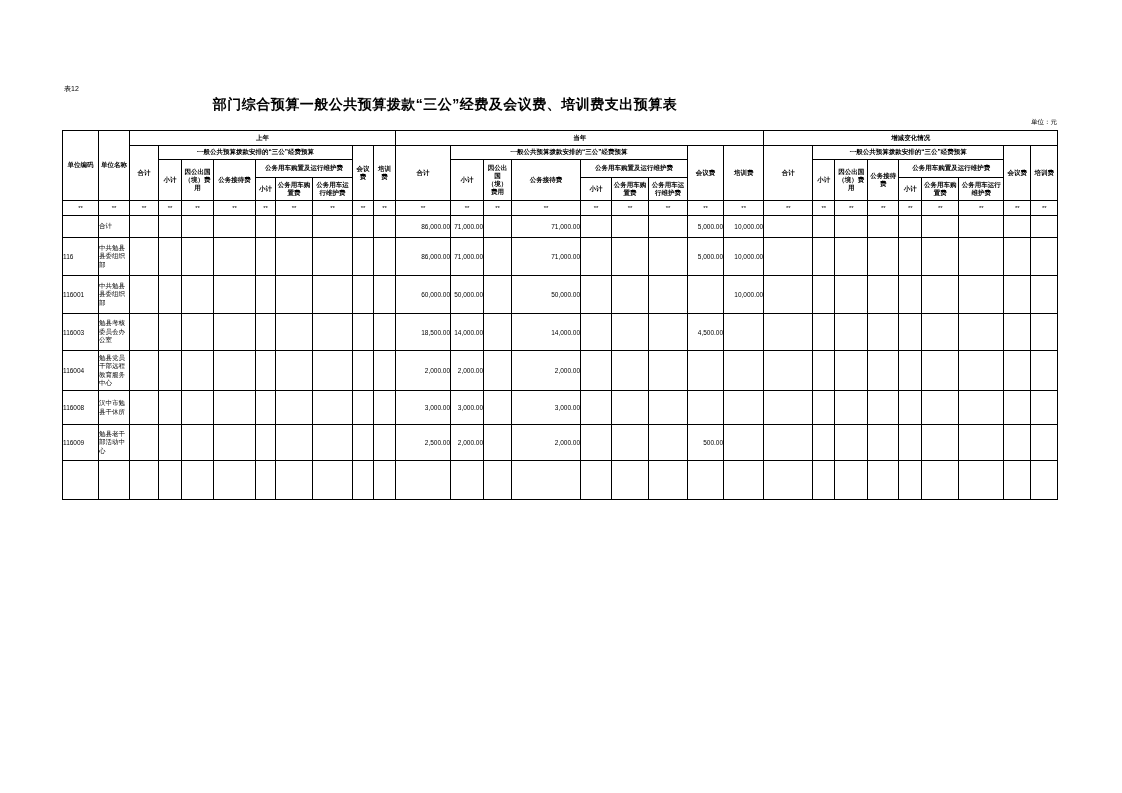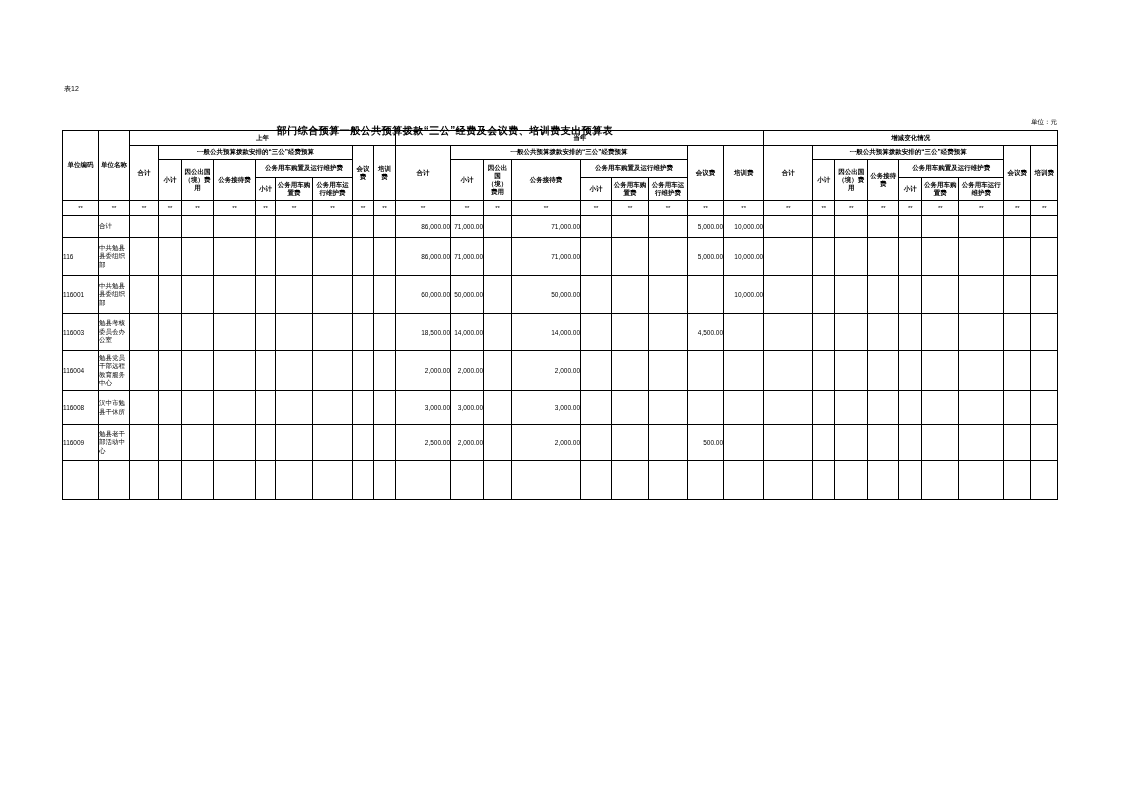--- a/index.html
+++ b/index.html
@@ -11,23 +11,22 @@
     color:#000;
     overflow:hidden;
   }
   .corner-label {
     position:absolute; left:64px; top:84px;
     font-size:7px;
   }
   .page-title {
     position:absolute; left:0; top:96px; width:890px;
     text-align:center;
-    font-size:10px; font-weight:bold;
+    font-size:14px; font-weight:bold;
     letter-spacing:0.5px;
-    margin-top:28px;
   }
   .unit-note {
     position:absolute; right:65px; top:118px;
     font-size:6.5px;
   }
   table.budget {
     position:absolute; left:62px; top:130px;
     width:995px;
     border-collapse:collapse;
     table-layout:fixed;

